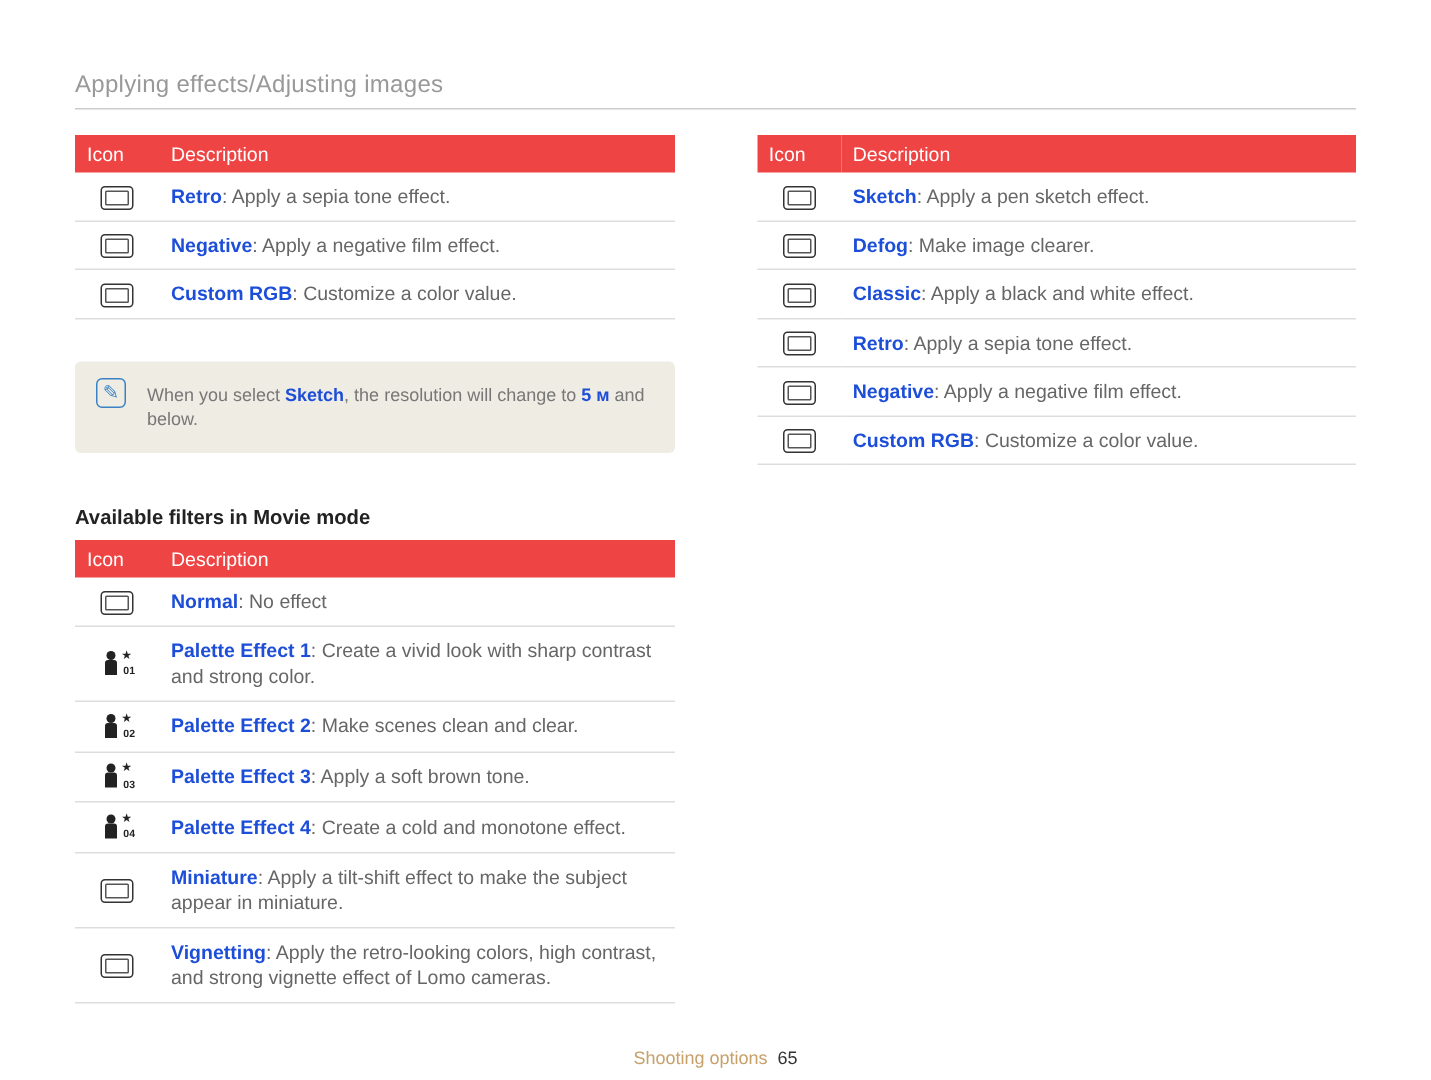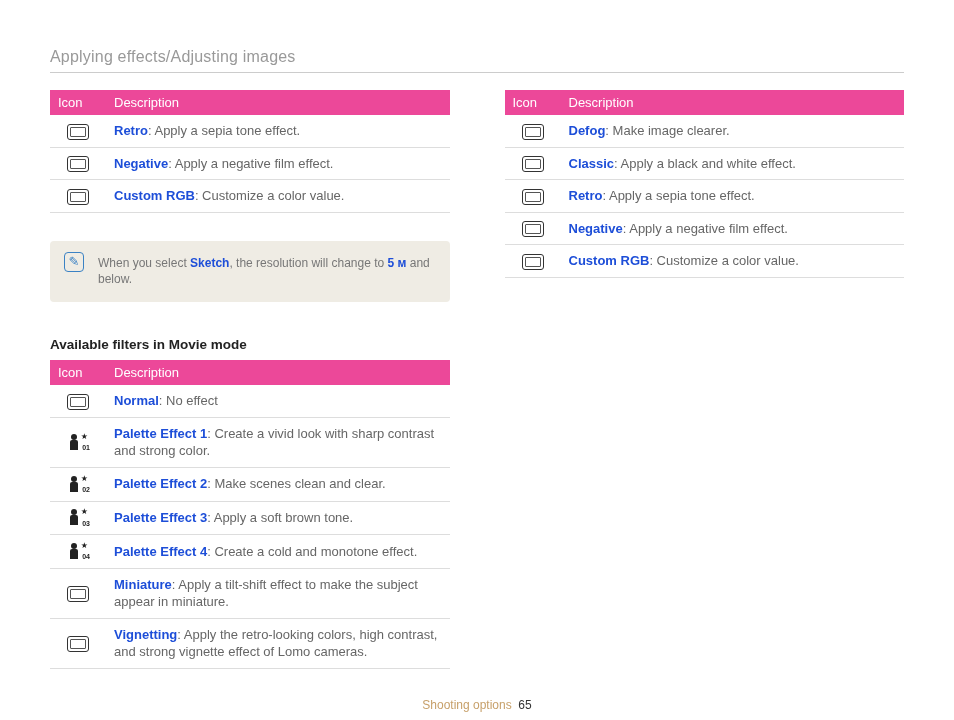--- a/index.html
+++ b/index.html
@@ -26,21 +26,21 @@
     display: flex;
     gap: 55px;
   }
   .col { flex: 1; }
   table {
     width: 100%;
     border-collapse: collapse;
     font-size: 13px;
   }
   thead th {
-    background: #ec4899;
+    background: #ef4444;
     color: #fff;
     font-weight: 400;
     text-align: left;
     padding: 5px 8px;
     font-size: 13px;
   }
   thead th:first-child { width: 56px; }
   tbody td {
     border-bottom: 1px solid #ddd;
     padding: 7px 8px 7px 8px;
@@ -232,20 +232,24 @@
     <table>
       <thead>
         <tr>
           <th>Icon</th>
           <th>Description</th>
         </tr>
       </thead>
       <tbody id="right-t">
           <tr>
             <td><span class="icon-box"></span></td>
+            <td><span class="term">Sketch</span>: Apply a pen sketch effect.</td>
+          </tr>
+          <tr>
+            <td><span class="icon-box"></span></td>
             <td><span class="term">Defog</span>: Make image clearer.</td>
           </tr>
           <tr>
             <td><span class="icon-box"></span></td>
             <td><span class="term">Classic</span>: Apply a black and white effect.</td>
           </tr>
           <tr>
             <td><span class="icon-box"></span></td>
             <td><span class="term">Retro</span>: Apply a sepia tone effect.</td>
           </tr>

